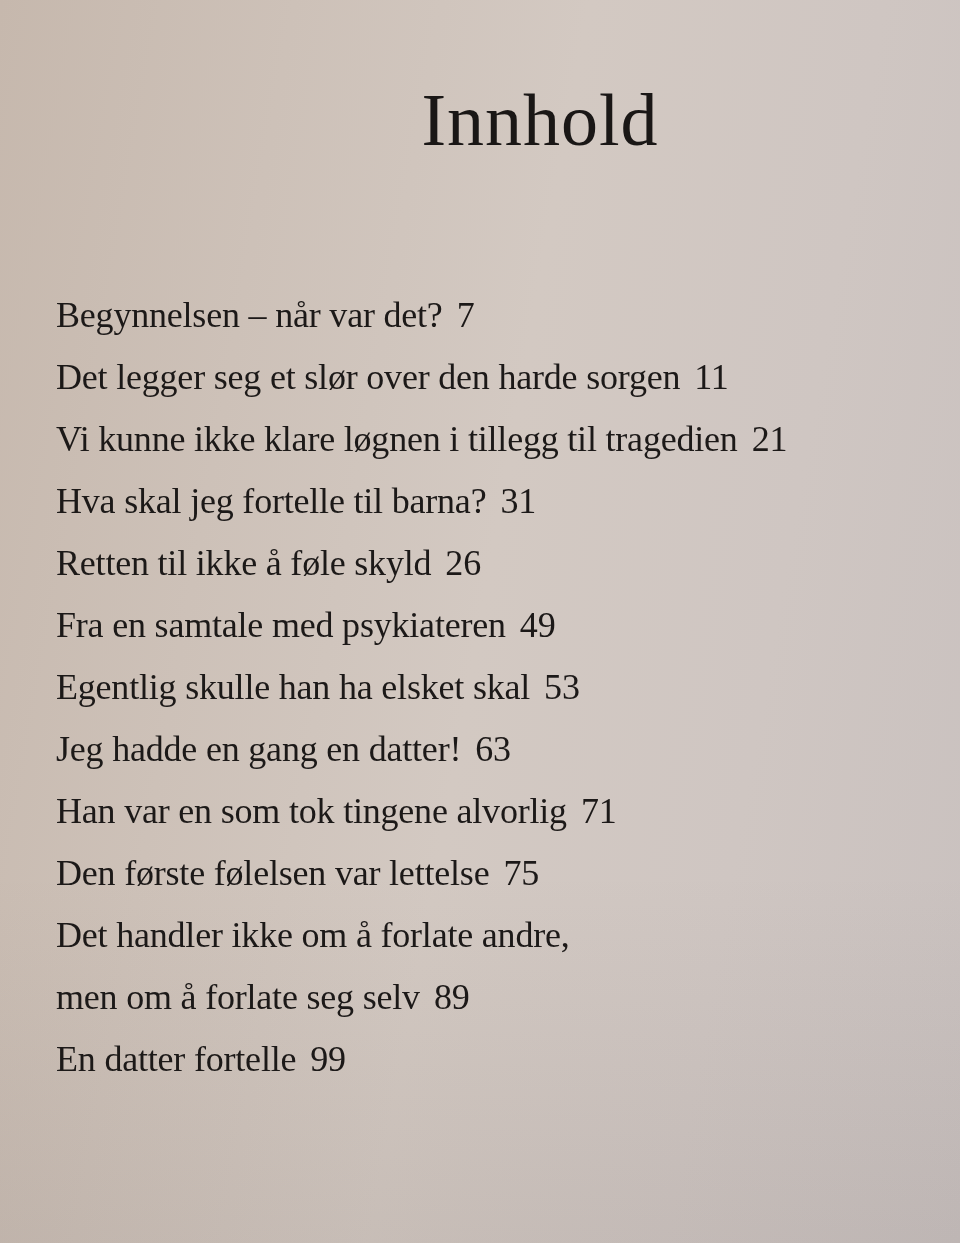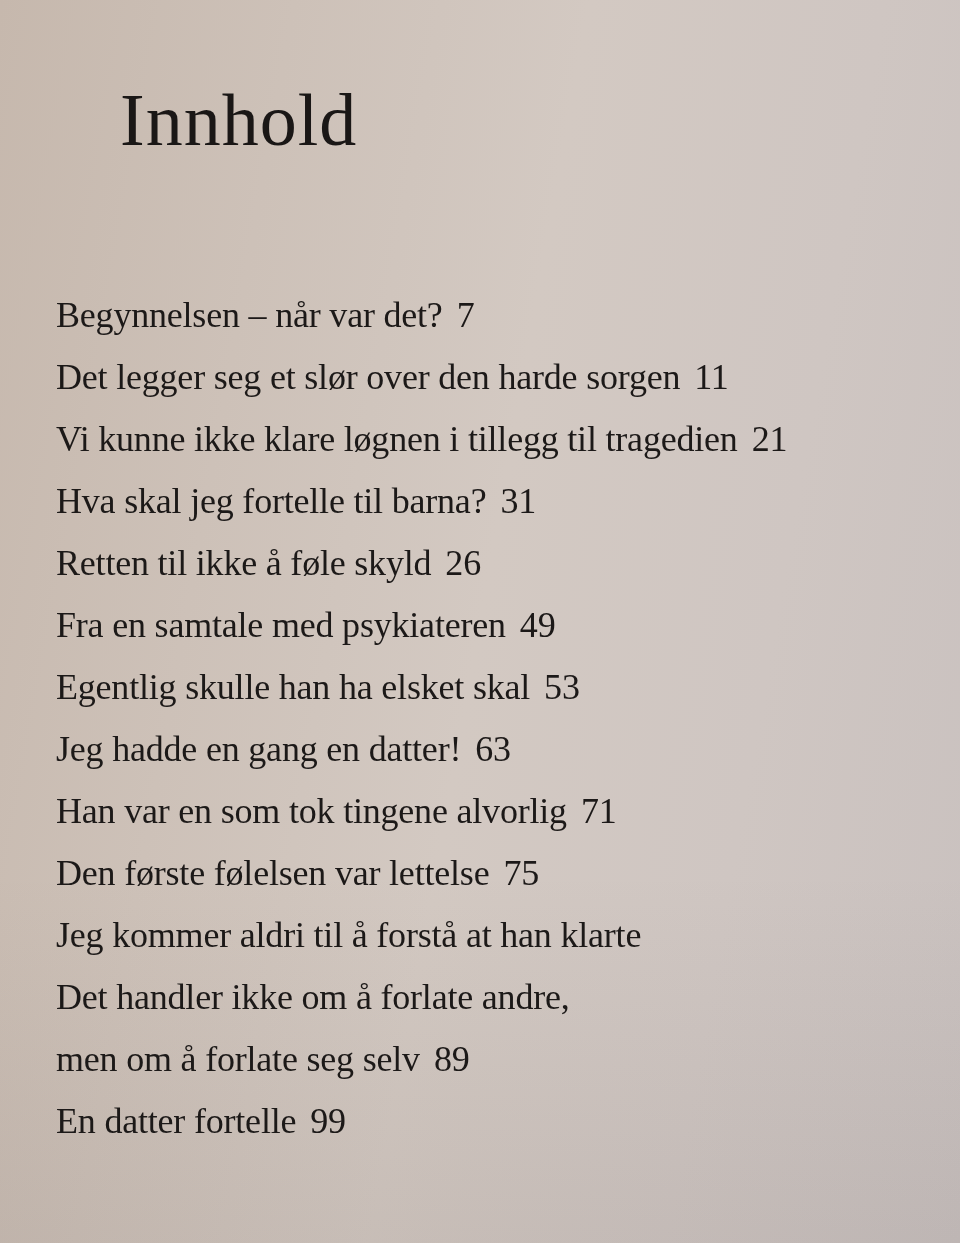--- a/index.html
+++ b/index.html
@@ -19,21 +19,21 @@
       position: absolute;
       inset: 0;
       background: linear-gradient(180deg, rgba(0,0,0,0) 0%, rgba(0,0,0,0) 70%, rgba(60,50,50,0.08) 100%);
       pointer-events: none;
     }
     .title {
       position: absolute;
       left: 0;
       right: 0;
       top: 78px;
-      text-align: left;
+      text-align: center;
       padding-left: 120px;
       font-family: "Liberation Serif", "DejaVu Serif", serif;
       font-size: 74px;
       letter-spacing: 1px;
       font-weight: normal;
       color: #1a1716;
       margin: 0;
     }
     .toc {
       position: absolute;
@@ -88,23 +88,20 @@
   <li class="toc-line">
     <span>Jeg hadde en gang en datter!</span><span class="page-num">63</span>
   </li>
   <li class="toc-line">
     <span>Han var en som tok tingene alvorlig</span><span class="page-num">71</span>
   </li>
   <li class="toc-line">
     <span>Den første følelsen var lettelse</span><span class="page-num">75</span>
   </li>
   <li class="toc-line">
-    <span>Jeg kommer aldri til å forstå at han klarte</span>
-  </li>
-  <li class="toc-line">
     <span>Det handler ikke om å forlate andre,</span>
   </li>
   <li class="toc-line">
     <span>men om å forlate seg selv</span><span class="page-num">89</span>
   </li>
   <li class="toc-line">
     <span>En datter fortelle</span><span class="page-num">99</span>
   </li>
 </ul>
 

